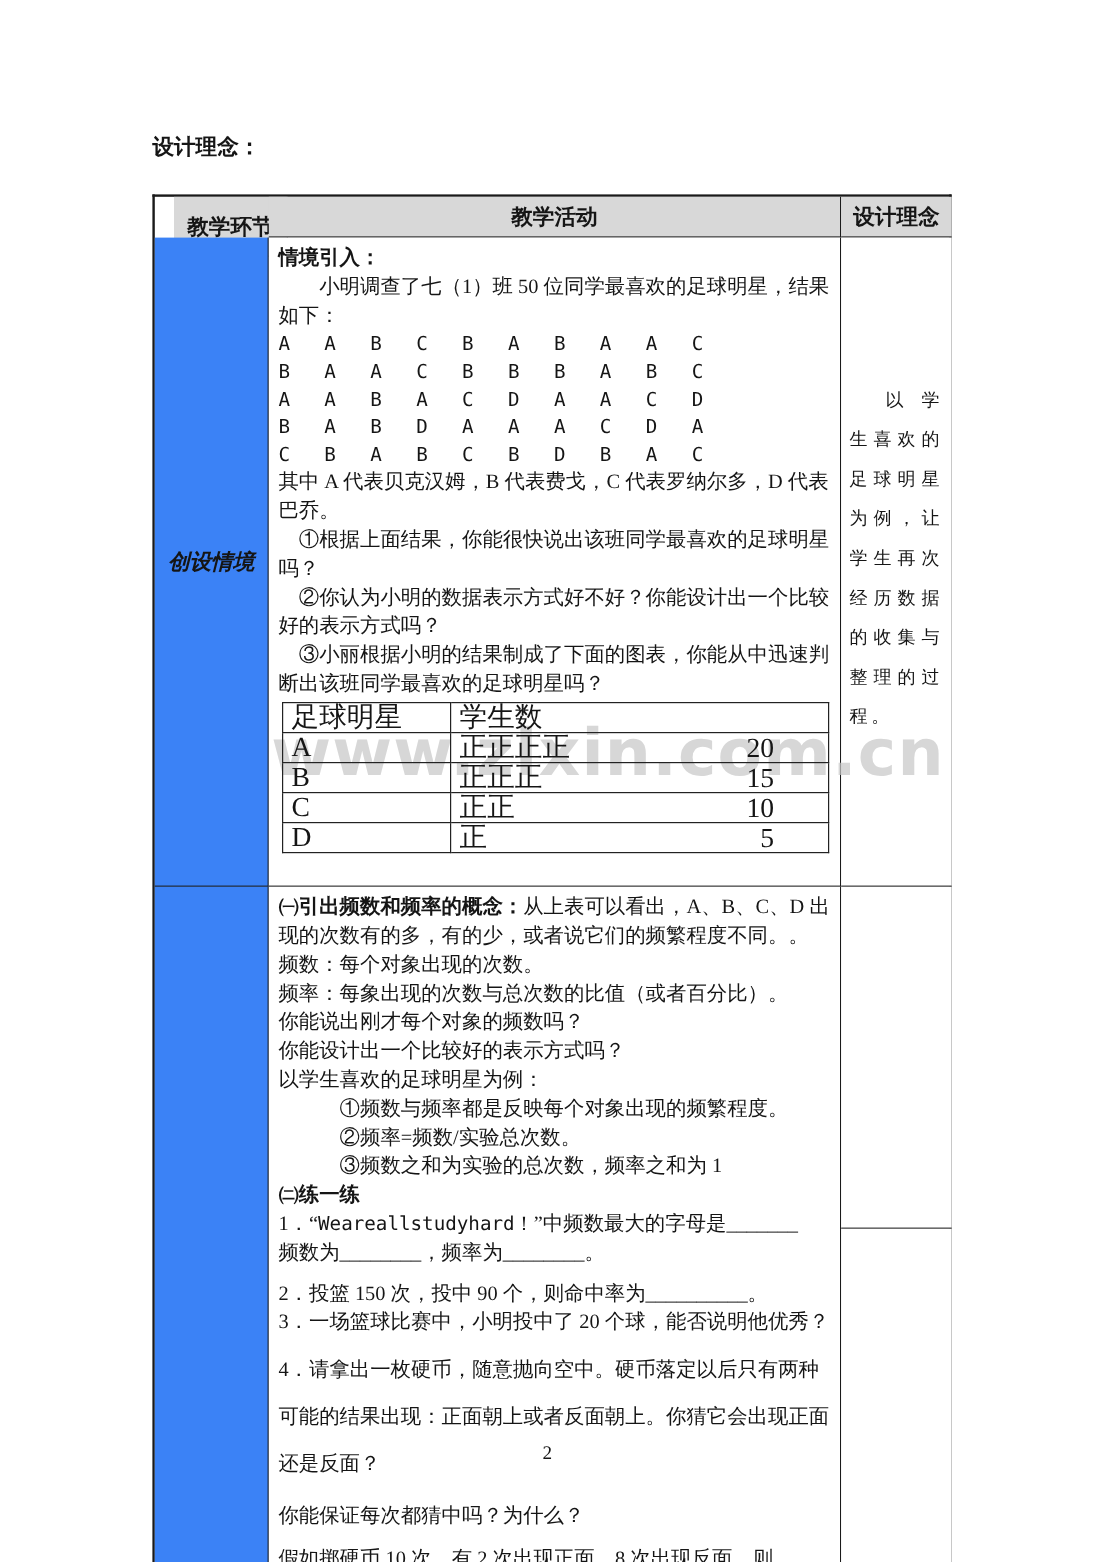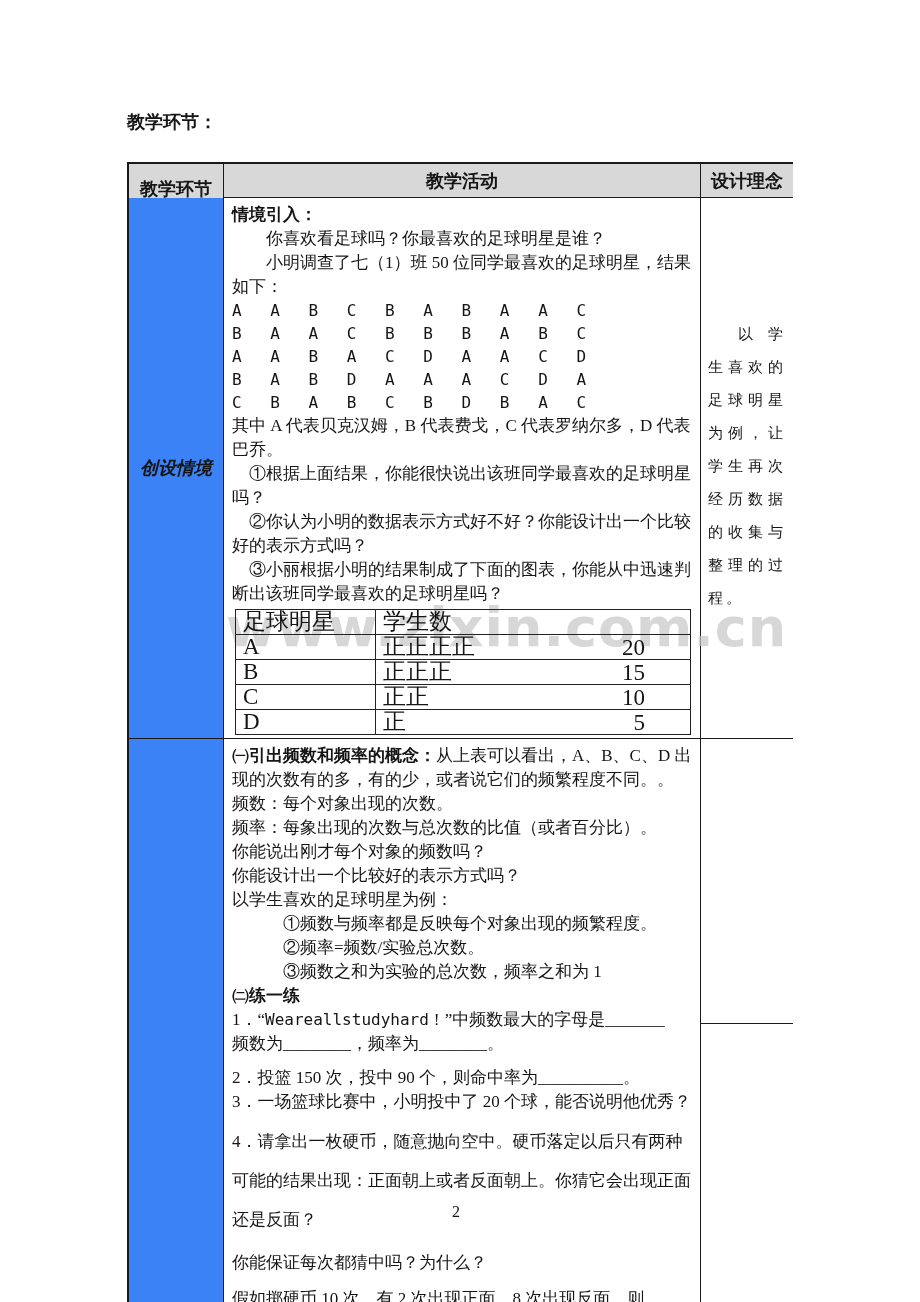--- a/index.html
+++ b/index.html
@@ -12,21 +12,21 @@
 
   
   .otable{position:absolute;left:127px;top:162px;width:666px;height:1140px;box-sizing:border-box;
     border-top:2px solid #1a1a1a;border-left:2px solid #1a1a1a;border-right:2px solid #1a1a1a;}
   .cell{position:absolute;box-sizing:border-box;overflow:hidden;}
   .br{border-right:1px solid #1a1a1a;}
   .bb{border-bottom:1px solid #1a1a1a;}
 
   .hcell{background:#d8d8d8;display:flex;align-items:center;justify-content:center;
     font-weight:bold;font-size:18px;}
-  .h-stage{left:0;top:0;width:95px;height:50px;}
+  .h-stage{left:16px;top:0;width:95px;height:50px;}
   .h-activity{left:95px;top:0;width:477px;height:34px;}
   .h-design{left:572px;top:0;width:92px;height:34px;border-right:none;}
 
   .stagecell{background:#3b82f6;font-style:italic;}
   .stage1{left:0;top:34px;width:95px;height:541px;display:flex;align-items:center;justify-content:center;
     font-weight:bold;font-size:18px;}
   .stage2{left:0;top:575px;width:95px;height:565px;border-bottom:none;}
 
   .actcell{background:#ffffff;font-size:17px;line-height:24px;}
   .act1{left:95px;top:34px;width:477px;height:541px;padding:5px 4px 0 8px;}
@@ -64,33 +64,32 @@
   .watermark{position:absolute;left:226px;top:596px;z-index:2;white-space:nowrap;pointer-events:none;
     font-family:"DejaVu Sans", sans-serif;font-weight:bold;font-size:54px;letter-spacing:1px;
     color:#c8c8c8;opacity:0.72;}
   .page-num{position:absolute;left:452px;top:1203px;font-size:16px;z-index:4;}
 </style>
 </head>
 <body>
 
 <div class="page">
 
-  <div class="doc-title">教学环节：</div>
+  <div class="doc-title">设计理念：</div>
 
   <div class="otable">
 
     <div class="cell hcell h-stage br bb">教学环节</div>
     <div class="cell hcell h-activity br bb">教学活动</div>
     <div class="cell hcell h-design bb">设计理念</div>
 
     <div class="cell stagecell stage1 br bb">创设情境</div>
 
     <div class="cell actcell act1 br bb">
       <p class="b">情境引入：</p>
-      <p class="ind2">你喜欢看足球吗？你最喜欢的足球明星是谁？</p>
       <p class="ind2">小明调查了七（1）班 50 位同学最喜欢的足球明星，结果如下：</p>
       <div>
         <div class="letters-row">A A B C B A B A A C</div>
         <div class="letters-row">B A A C B B B A B C</div>
         <div class="letters-row">A A B A C D A A C D</div>
         <div class="letters-row">B A B D A A A C D A</div>
         <div class="letters-row">C B A B C B D B A C</div>
       </div>
       <p>其中 A 代表贝克汉姆，B 代表费戈，C 代表罗纳尔多，D 代表巴乔。</p>
       <p class="ind1">①根据上面结果，你能很快说出该班同学最喜欢的足球明星吗？</p>

